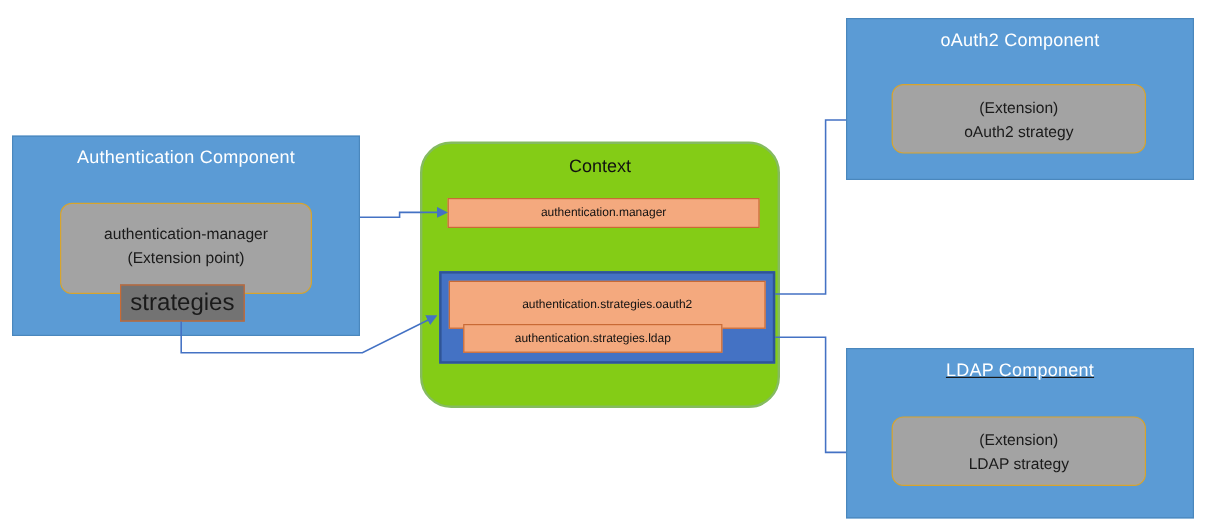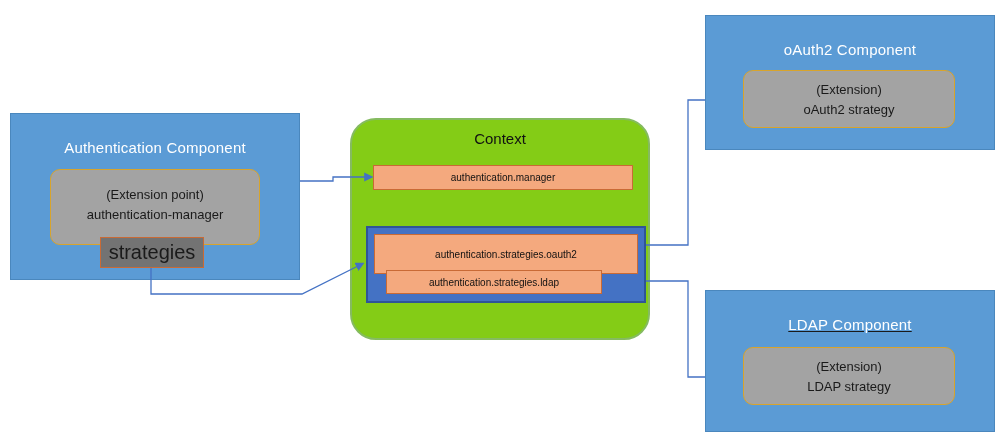--- a/index.html
+++ b/index.html
@@ -28,21 +28,20 @@
     border: 1px solid #4a87bd;
     z-index: 2;
   }
   .component-title {
     width: 100%;
     text-align: center;
     color: #ffffff;
     font-size: 15px;
     padding-top: 9px;
     letter-spacing: 0.2px;
-    margin-top: 16px;
   }
   .ext-box {
     position: absolute;
     background: #a3a3a3;
     border: 1px solid #d8a42c;
     border-radius: 10px;
     text-align: center;
     font-size: 13px;
     color: #1a1a1a;
   }
@@ -104,22 +103,22 @@
     </defs>
     <polyline points="300,181 333,181 333,177 366,177" fill="none" stroke="#4472C4" stroke-width="1.3" marker-end="url(#arrow)"></polyline>
     <polyline points="151,268 151,294 302,294 358,266" fill="none" stroke="#4472C4" stroke-width="1.3" marker-end="url(#arrow)"></polyline>
     <polyline points="646,245 688,245 688,100 705,100" fill="none" stroke="#4472C4" stroke-width="1.3"></polyline>
     <polyline points="646,281 688,281 688,377 705,377" fill="none" stroke="#4472C4" stroke-width="1.3"></polyline>
   </svg>
 
   <div class="component-box" style="left:10px; top:113px; width:290px; height:167px;">
     <div class="component-title">Authentication Component</div>
     <div class="ext-box" style="left:39px; top:55px; width:210px; height:76px; padding-top:15px;">
+      <div class="ext-line">authentication-manager</div>
       <div class="ext-line">(Extension point)</div>
-      <div class="ext-line">authentication-manager</div>
     </div>
     <div class="strategies-box" style="left:89px; top:123px; width:104px; height:31px;">strategies</div>
   </div>
 
   <div class="context-box">
     <div class="context-title">Context</div>
     <div class="key-bar" style="left:21px; top:45px; width:260px; height:25px;">authentication.manager</div>
     <div class="strategies-container">
       <div class="key-bar" style="left:6px; top:6px; width:264px; height:40px;">authentication.strategies.oauth2</div>
       <div class="key-bar" style="left:18px; top:42px; width:216px; height:24px;">authentication.strategies.ldap</div>

